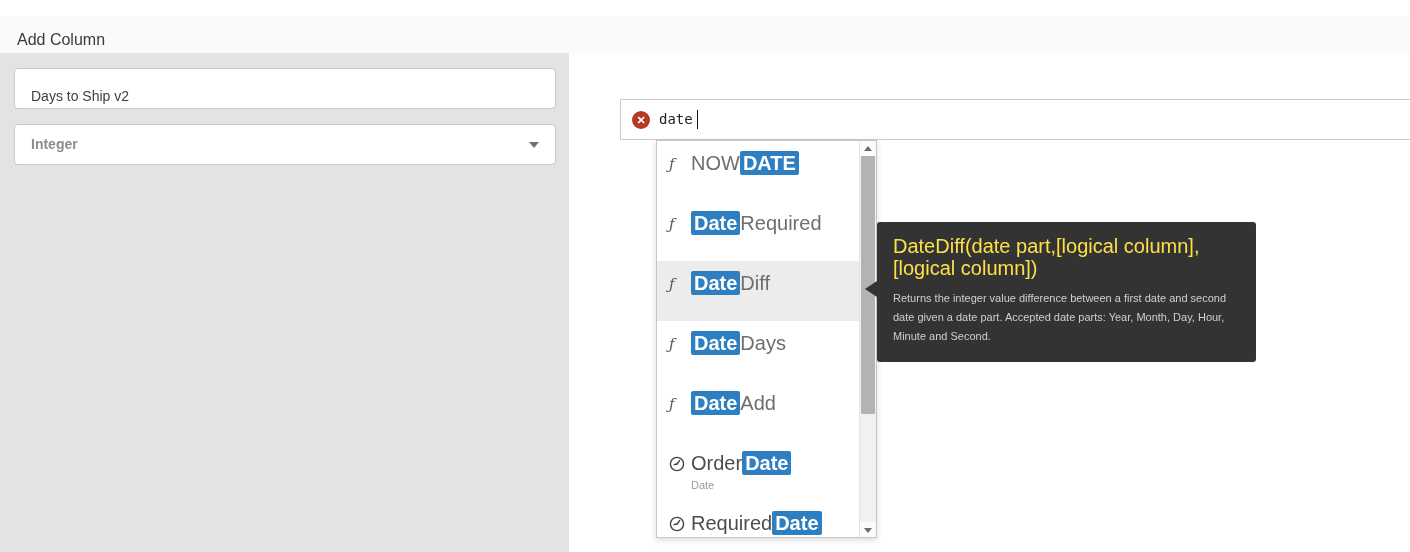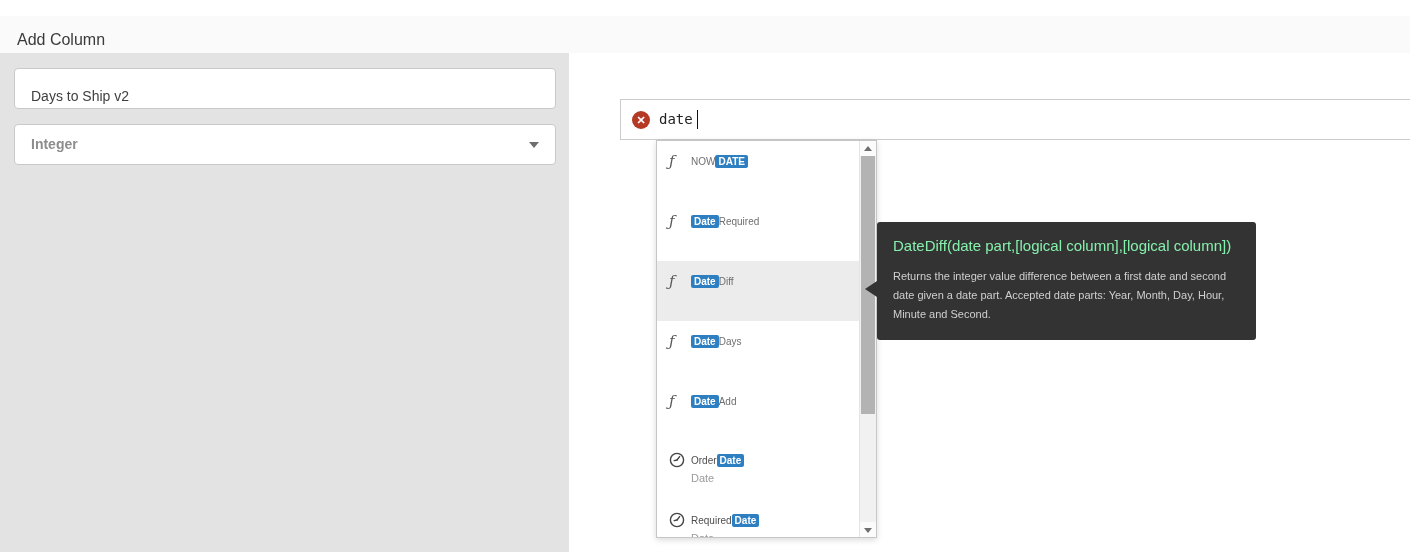--- a/index.html
+++ b/index.html
@@ -36,40 +36,40 @@
   .text-caret{position:absolute;left:76px;top:10px;width:1px;height:19px;background:#111111;}
 
   
   .dropdown{position:absolute;left:87px;top:87px;width:221px;height:398px;background:#ffffff;border:1px solid #c6c6c6;box-shadow:0 2px 6px rgba(0,0,0,0.15);overflow:hidden;z-index:5;}
   .dropdown ul{list-style:none;}
   .suggest-item{position:relative;height:60px;padding:11px 24px 0 12px;cursor:pointer;}
   .suggest-item.selected{background:#ececec;}
   .item-row{display:flex;align-items:center;}
   .fn-icon{display:inline-block;width:16px;margin-right:6px;font-family:"DejaVu Serif",serif;font-style:italic;font-size:15px;color:#5a5a5a;flex:0 0 16px;}
   .col-icon{display:inline-block;width:16px;height:16px;margin-right:6px;flex:0 0 16px;}
-  .label{font-size:10px;white-space:nowrap;}
+  .label{font-size:20px;white-space:nowrap;}
   .label .plain{color:#6e6e6e;}
   .suggest-item.column .label .plain{color:#4d4d4d;margin-top:24px;}
   .label .match{background:var(--accent-blue);color:#ffffff;font-weight:bold;padding:1px 3px;border-radius:2px;}
   .subtitle{margin:4px 0 0 22px;font-size:11px;color:#9b9b9b;}
 
   
   .scrollbar{position:absolute;top:0;right:0;bottom:0;width:17px;background:#f1f1f1;border-left:1px solid #e4e4e4;z-index:6;}
   .scroll-btn{position:absolute;left:0;width:100%;height:15px;background:#fbfbfb;text-align:center;cursor:pointer;}
   .scroll-btn.up{top:0;}
   .scroll-btn.down{bottom:0;}
   .scroll-arrow{position:absolute;left:4px;width:0;height:0;border-left:4px solid transparent;border-right:4px solid transparent;}
   .up .scroll-arrow{top:5px;border-bottom:5px solid #6e6e6e;}
   .down .scroll-arrow{top:6px;border-top:5px solid #6e6e6e;}
   .scroll-thumb{position:absolute;left:1px;right:1px;top:15px;height:258px;background:#b3b3b3;cursor:grab;}
 
   
   .tooltip{position:absolute;left:308px;top:169px;width:379px;background:var(--tooltip-bg);border-radius:3px;padding:13px 16px 16px 16px;z-index:10;}
   .tooltip-arrow{position:absolute;left:-12px;top:59px;width:0;height:0;border-top:8px solid transparent;border-bottom:8px solid transparent;border-right:12px solid var(--tooltip-bg);}
-  .tooltip-title{font-size:15px;line-height:22px;color:#86efac;}
+  .tooltip-title{font-size:20px;line-height:22px;color:#fde047;}
   .tooltip-desc{margin-top:10px;font-size:11px;line-height:19px;color:#cfcfcf;}
 </style>
 </head>
 <body>
 
 <div class="app">
 
   <div class="header">
     <div class="title">Add Column</div>
   </div>

